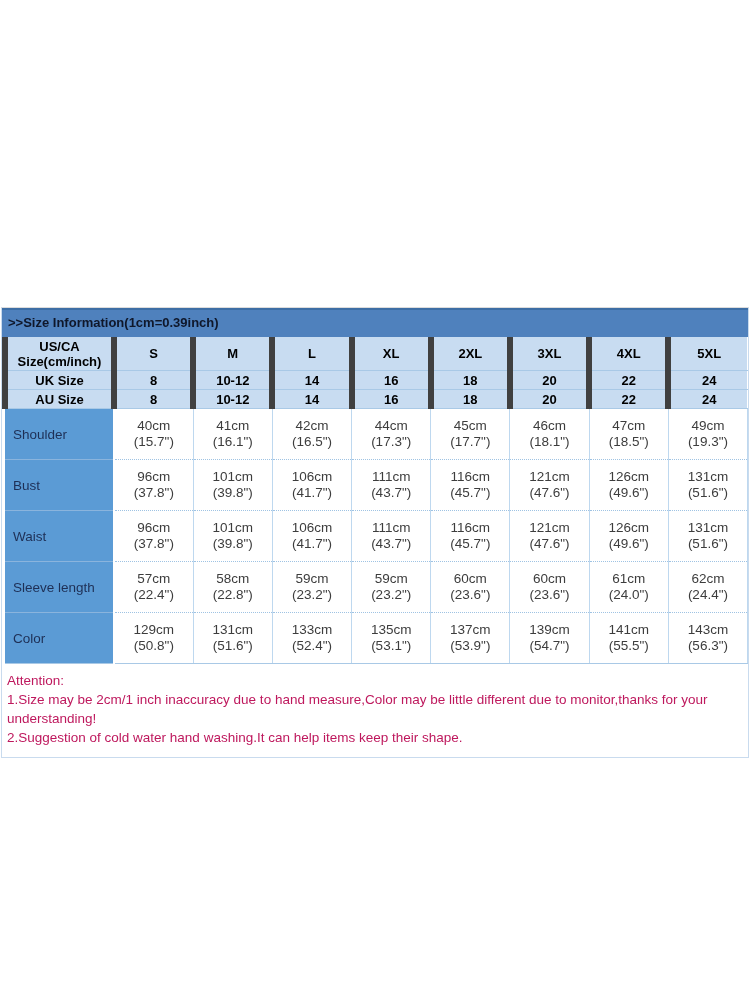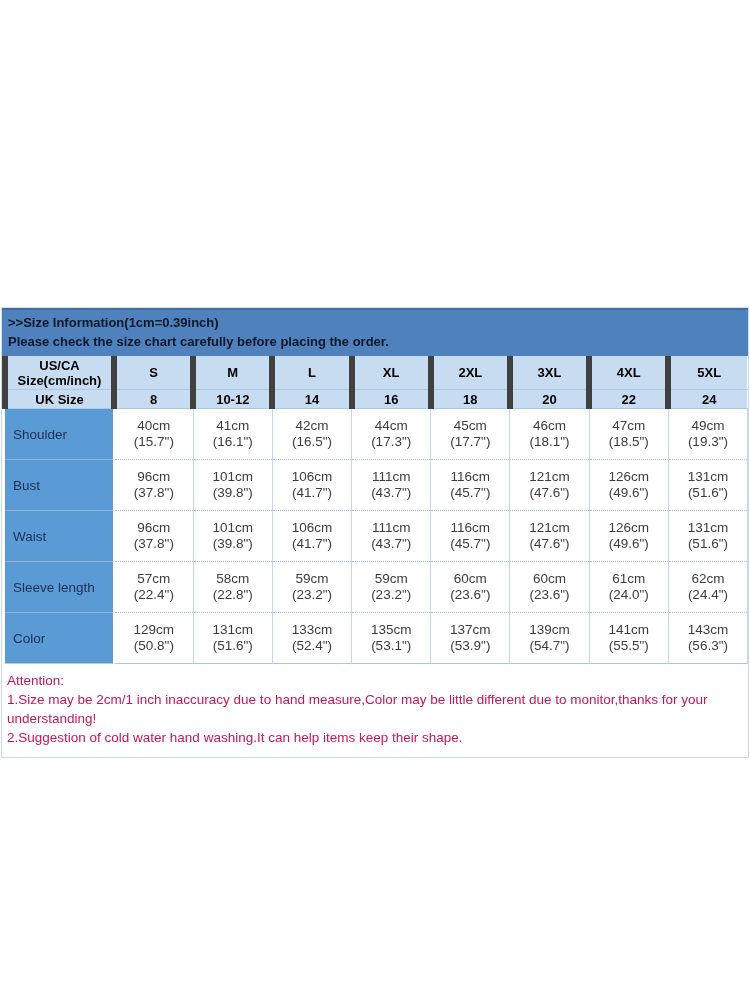--- a/index.html
+++ b/index.html
@@ -85,21 +85,20 @@
     padding: 7px 8px 10px 5px;
   }
 </style>
 </head>
 <body>
 
 <div class="panel">
 
   <div class="banner">
     <div>&gt;&gt;Size Information(1cm=0.39inch)</div>
-    <div>Please check the size chart carefully before placing the order.</div>
   </div>
 
   <table class="size-table">
     <colgroup>
       <col class="label-col">
       <col>
         <col>
         <col>
         <col>
         <col>
@@ -128,20 +127,32 @@
       <th>UK Size</th>
           <td>8</td>
           <td>10-12</td>
           <td>14</td>
           <td>16</td>
           <td>18</td>
           <td>20</td>
           <td>22</td>
           <td>24</td>
         </tr>
+      <tr class="std-row">
+
+      <th>AU Size</th>
+          <td>8</td>
+          <td>10-12</td>
+          <td>14</td>
+          <td>16</td>
+          <td>18</td>
+          <td>20</td>
+          <td>22</td>
+          <td>24</td>
+        </tr>
     </thead>
     <tbody>
 
     <tr>
           <td class="row-label">Shoulder</td>
           <td class="value-cell">
             <div>40cm</div>
             <div>(15.7")</div>
           </td>
           <td class="value-cell">

